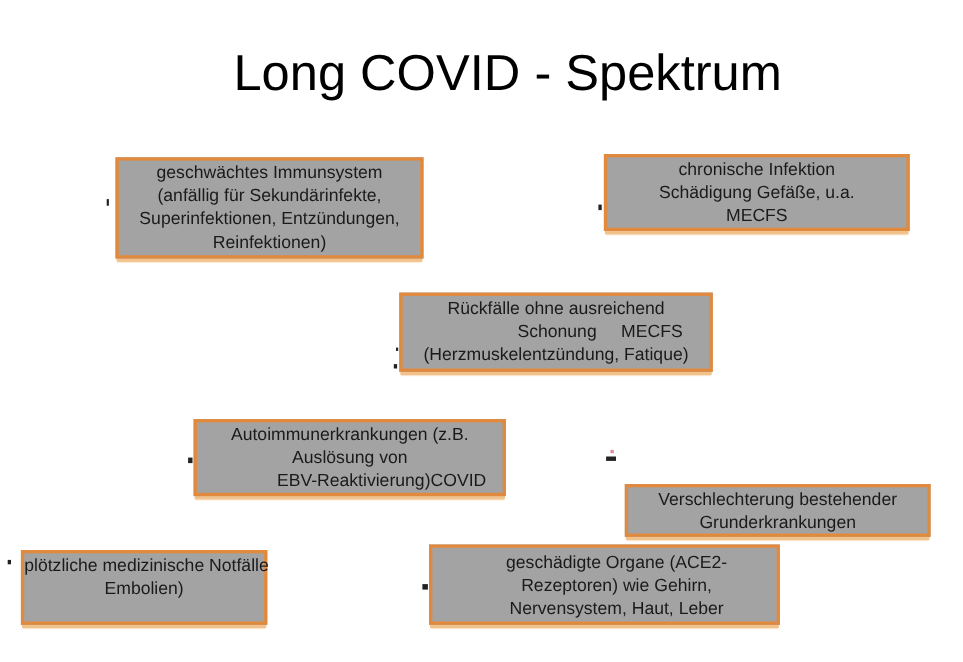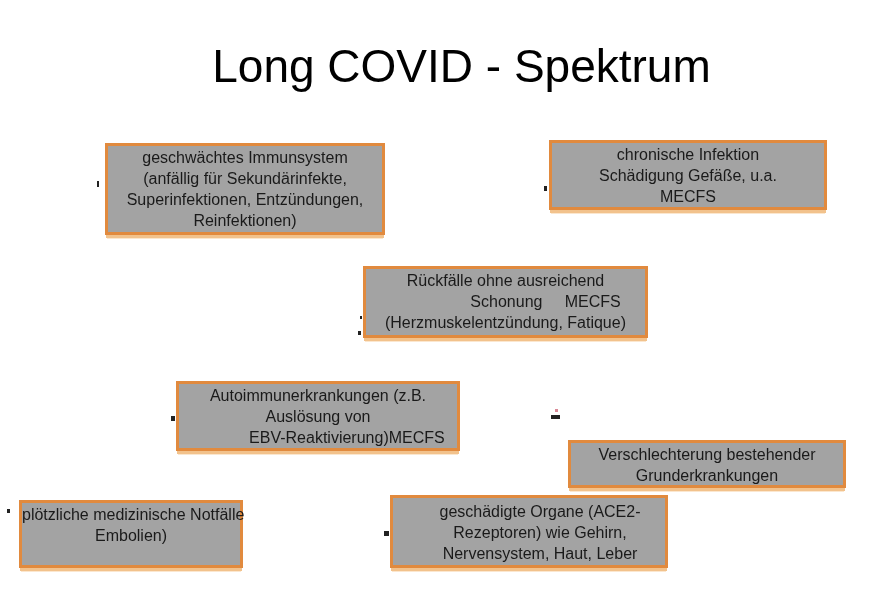--- a/index.html
+++ b/index.html
@@ -42,21 +42,21 @@
   }
   .box .line {
     white-space: pre;
   }
   .b1 { left: 105px; top: 143px; width: 280px; height: 92px; }
   .b2 { left: 549px; top: 140px; width: 278px; height: 70px; }
   .b3 { left: 363px; top: 266px; width: 285px; height: 72px; }
   .b4 { left: 176px; top: 381px; width: 284px; height: 70px; }
   .b5 { left: 568px; top: 398px; width: 278px; height: 48px; margin-top: 42px; }
   .b6 { left: 19px;  top: 500px; width: 224px; height: 68px; }
-  .b7 { left: 390px; top: 495px; width: 278px; height: 73px; padding-top: 3px; padding-left: 22px; }
+  .b7 { left: 390px; top: 495px; width: 319px; height: 73px; padding-top: 3px; padding-left: 22px; }
   .mark {
     position: absolute;
     background: #222222;
   }
   .mark.pink { background: #d98a97; }
 </style>
 </head>
 <body>
 
 <div class="stage">
@@ -78,21 +78,21 @@
 
   <div class="box b3">
     <div class="line">Rückfälle ohne ausreichend</div>
     <div class="line">                  Schonung     MECFS</div>
     <div class="line">(Herzmuskelentzündung, Fatique)</div>
   </div>
 
   <div class="box b4">
     <div class="line">Autoimmunerkrankungen (z.B.</div>
     <div class="line">Auslösung von</div>
-    <div class="line">             EBV-Reaktivierung)MECFS</div>
+    <div class="line">             EBV-Reaktivierung)COVID</div>
   </div>
 
   <div class="box b5">
     <div class="line">Verschlechterung bestehender</div>
     <div class="line">Grunderkrankungen</div>
   </div>
 
   <div class="box b6">
     <div class="line">plötzliche medizinische Notfälle</div>
     <div class="line">Embolien)</div>

